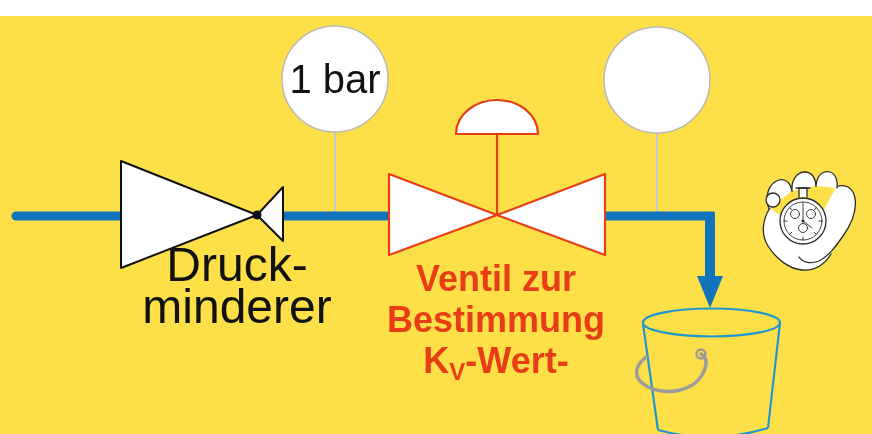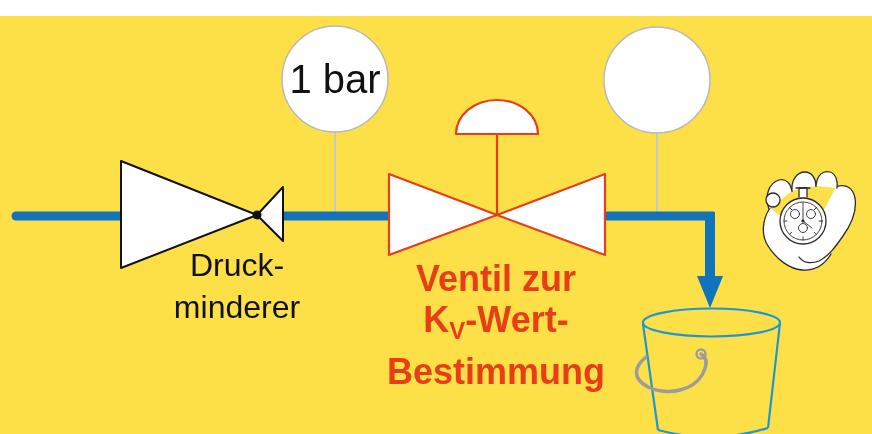--- a/index.html
+++ b/index.html
@@ -33,21 +33,21 @@
   .ink-thin{stroke:var(--sketch-ink,#2b2b2b);stroke-width:0.9;fill:none;stroke-linecap:round;}
   .ink-dot{fill:var(--sketch-ink,#2b2b2b);stroke:none;}
 
   
   .overlay{position:absolute;display:flex;align-items:center;justify-content:center;}
   .gauge-label{
     font-size:40px;color:var(--ink-black,#111);letter-spacing:0px;white-space:nowrap;
   }
   .component-label{
     position:absolute;text-align:center;color:var(--ink-black,#111);
-    font-size:32px;line-height:42px;white-space:nowrap;
+    font-size:48px;line-height:42px;white-space:nowrap;
   }
   .valve-label{
     position:absolute;text-align:center;color:var(--valve-red,#e73e17);
     font-size:36px;line-height:41px;white-space:nowrap;
   }
   .kv-sub{font-size:24px;vertical-align:-7px;}
 </style>
 </head>
 <body>
 
@@ -133,17 +133,17 @@
   </div>
 
 
   <div class="component-label" style="left:127px;top:228px;width:220px;">
     <div>Druck-</div>
     <div>minderer</div>
   </div>
 
   <div class="valve-label" style="left:356px;top:242px;width:280px;font-weight:bold;">
     <div>Ventil zur</div>
+    <div>Bestimmung</div>
     <div><span>K</span><span class="kv-sub">V</span><span>-Wert-</span></div>
-    <div>Bestimmung</div>
   </div>
 
 </div>
 
 </body></html>

